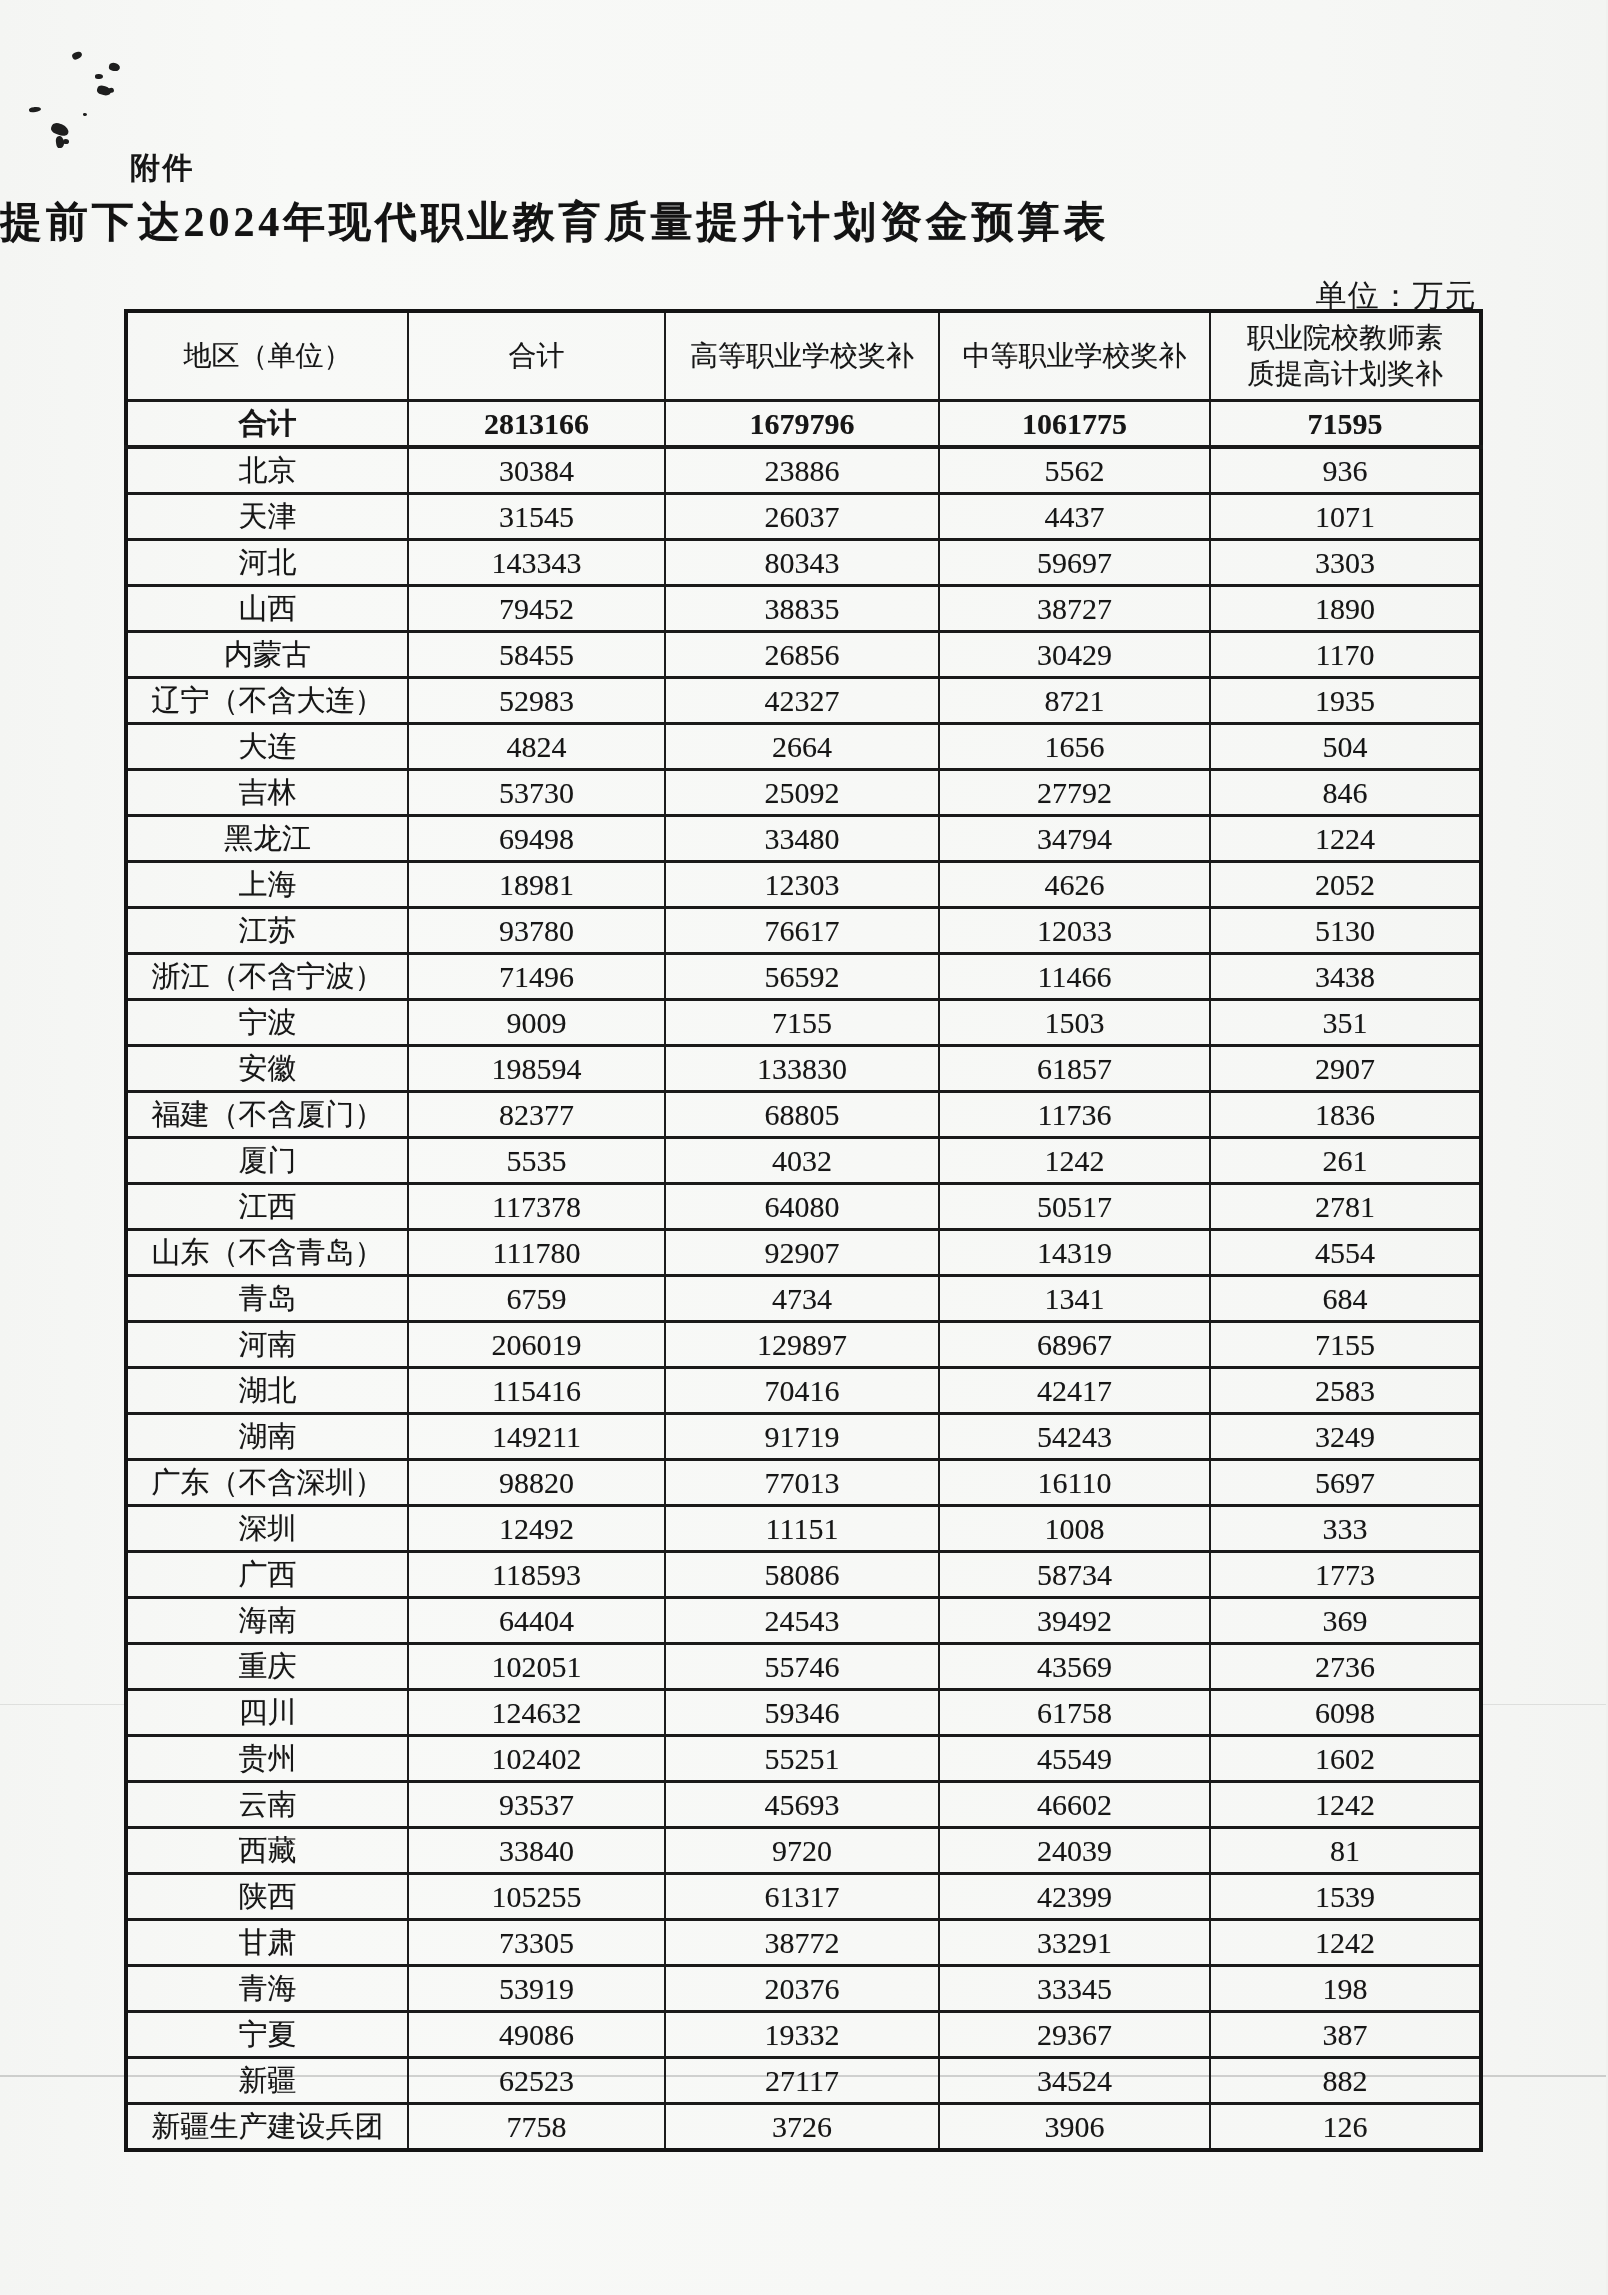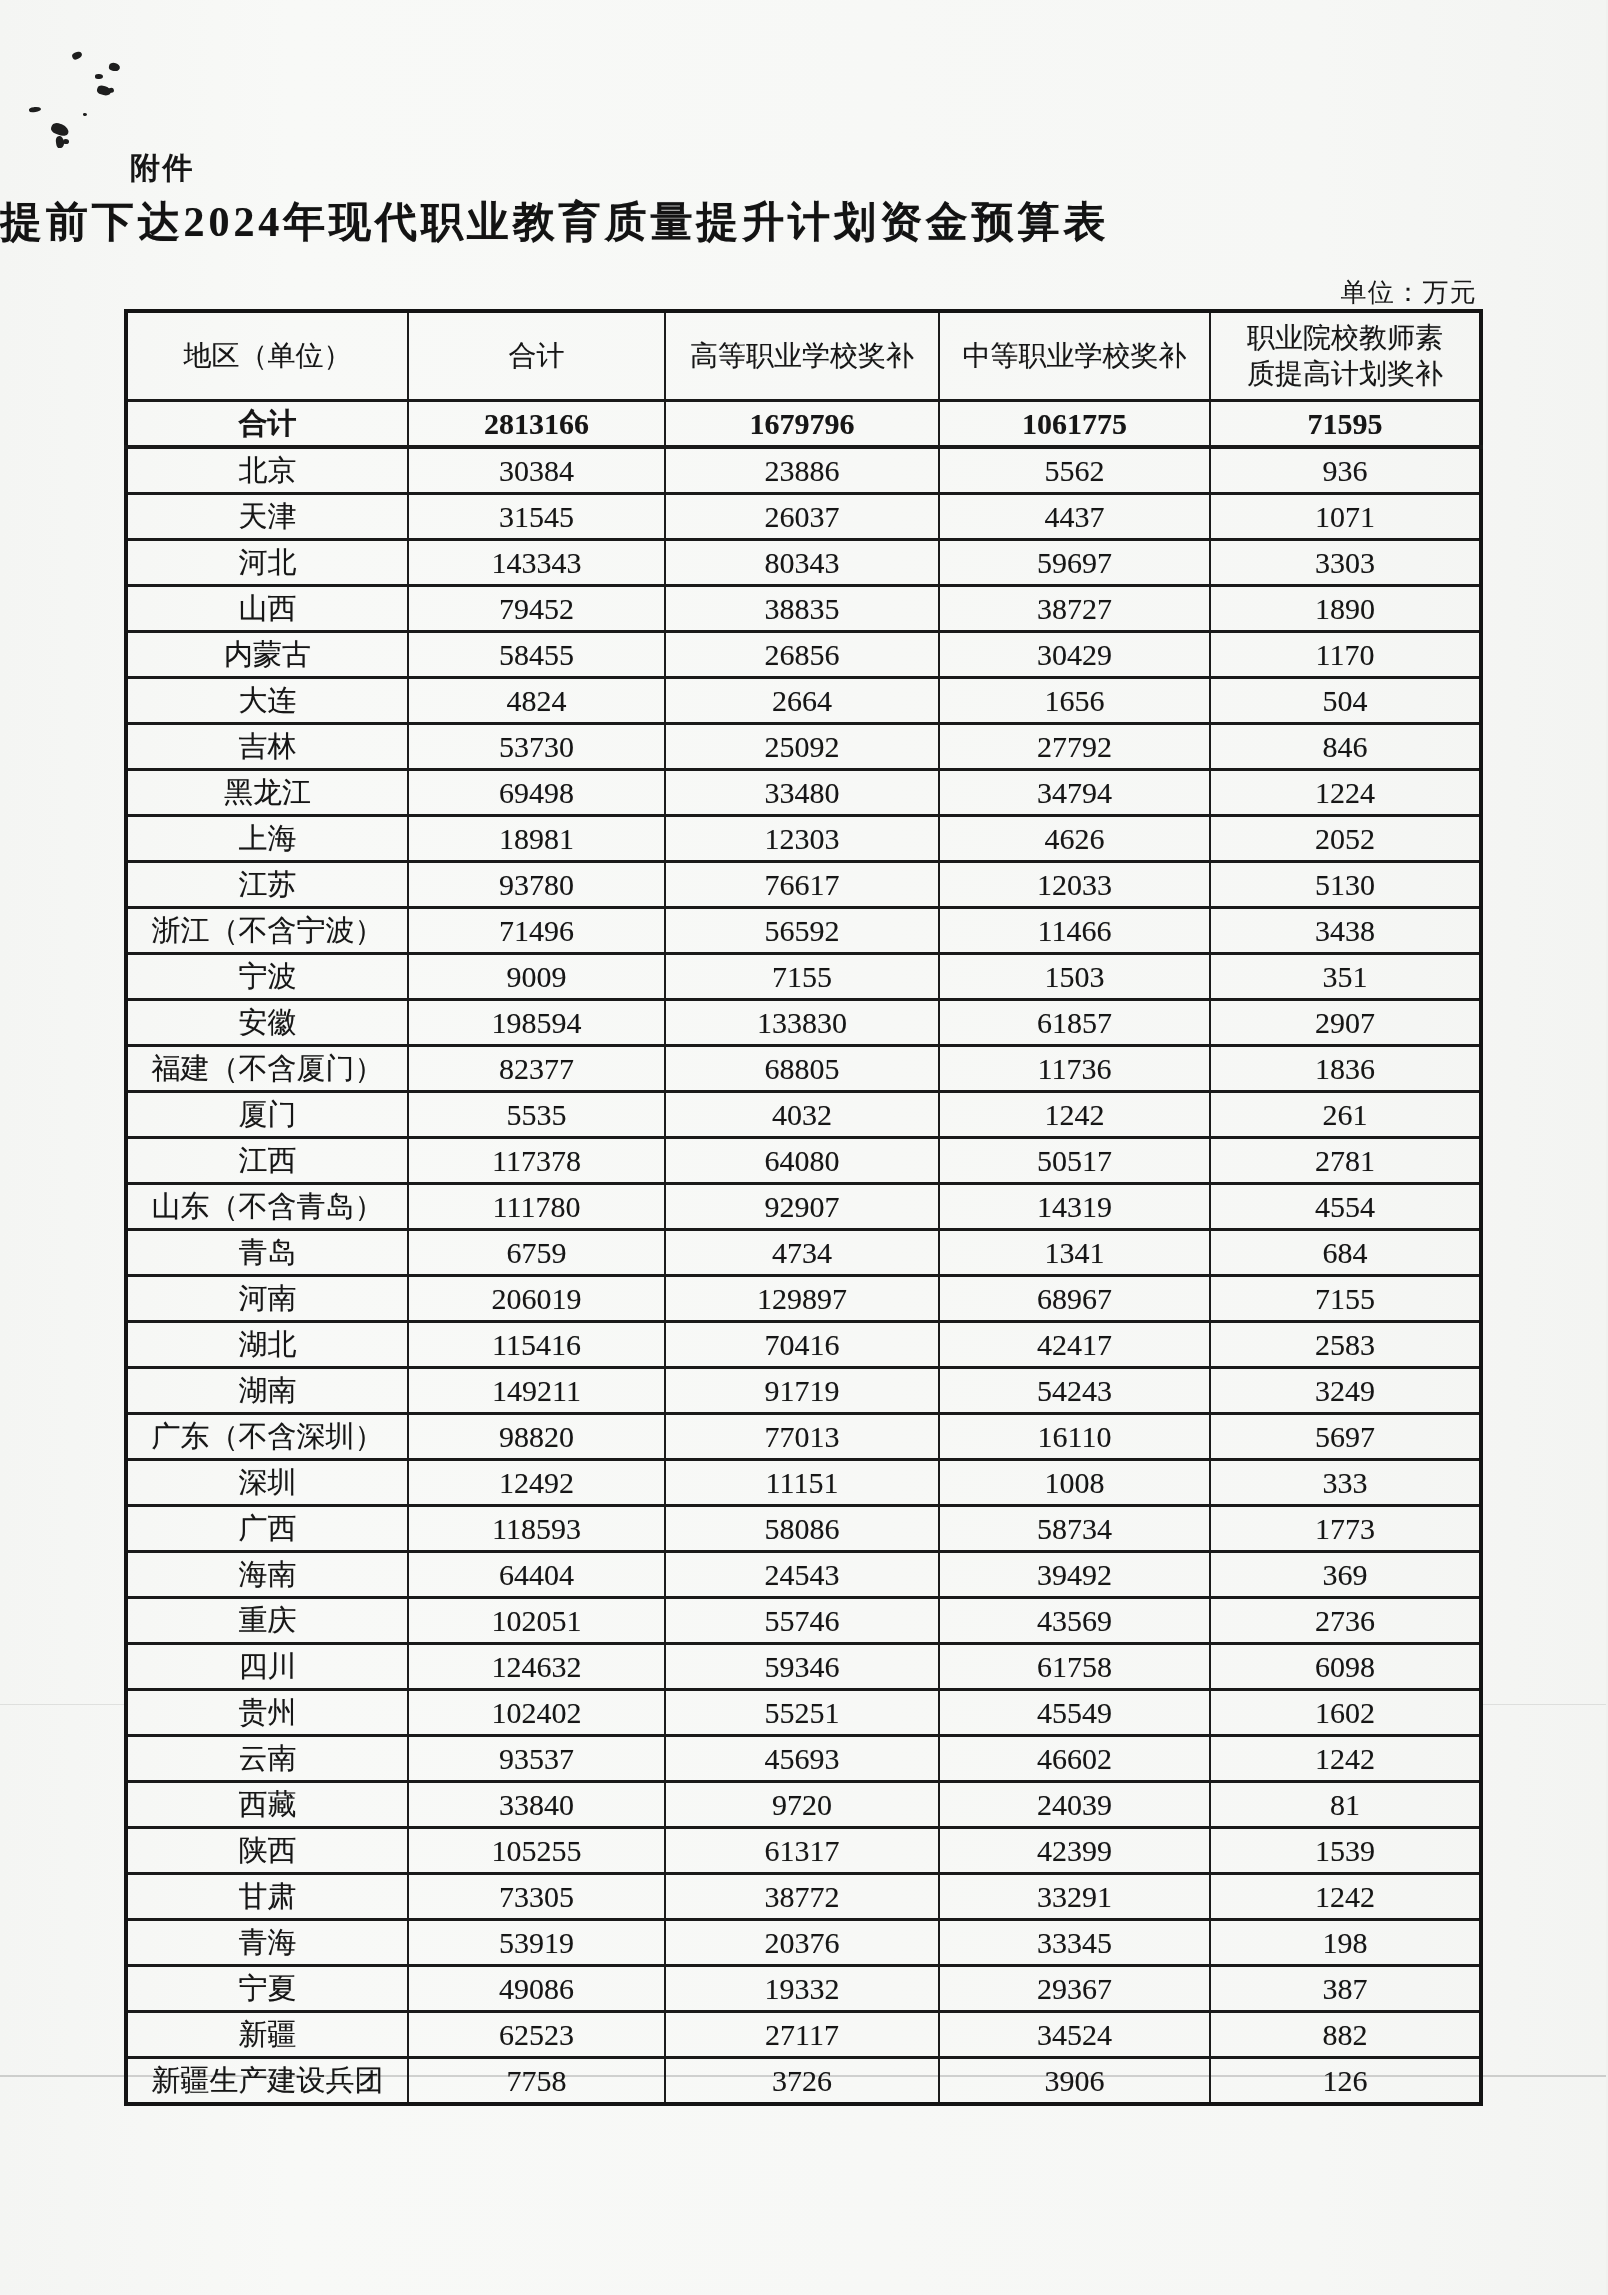--- a/index.html
+++ b/index.html
@@ -34,21 +34,21 @@
     font-family:"Liberation Sans","DejaVu Sans",sans-serif;
     font-weight:bold;font-size:30px;letter-spacing:2.6px;color:#161616;
   }
   .title{
     position:absolute;left:0;top:194px;width:1577px;margin:0;
     text-align:left;font-size:42px;font-weight:bold;letter-spacing:3.9px;
     color:#131313;text-shadow:0 0 0.7px rgba(0,0,0,.4);
   }
   .unit-note{
     position:absolute;top:275px;right:129px;
-    font-size:26px;letter-spacing:1.3px;color:#181818;
+    font-size:31px;letter-spacing:1.3px;color:#181818;
   }
   table.budget{
     position:absolute;left:124px;top:309px;width:1355px;
     border-collapse:collapse;table-layout:fixed;
     background:transparent;
   }
   table.budget th,table.budget td{
     border-left:2.6px solid #1c1c1c;border-right:2.6px solid #1c1c1c;
     border-top:3.3px solid #1a1a1a;border-bottom:3.3px solid #1a1a1a;
     text-align:center;vertical-align:middle;padding:0;
@@ -144,20 +144,27 @@
           <td>1890</td>
         </tr>
         <tr>
           <td class="region-cell">内蒙古</td>
           <td>58455</td>
           <td>26856</td>
           <td>30429</td>
           <td>1170</td>
         </tr>
         <tr>
+          <td class="region-cell">辽宁（不含大连）</td>
+          <td>52983</td>
+          <td>42327</td>
+          <td>8721</td>
+          <td>1935</td>
+        </tr>
+        <tr>
           <td class="region-cell">大连</td>
           <td>4824</td>
           <td>2664</td>
           <td>1656</td>
           <td>504</td>
         </tr>
         <tr>
           <td class="region-cell">吉林</td>
           <td>53730</td>
           <td>25092</td>

